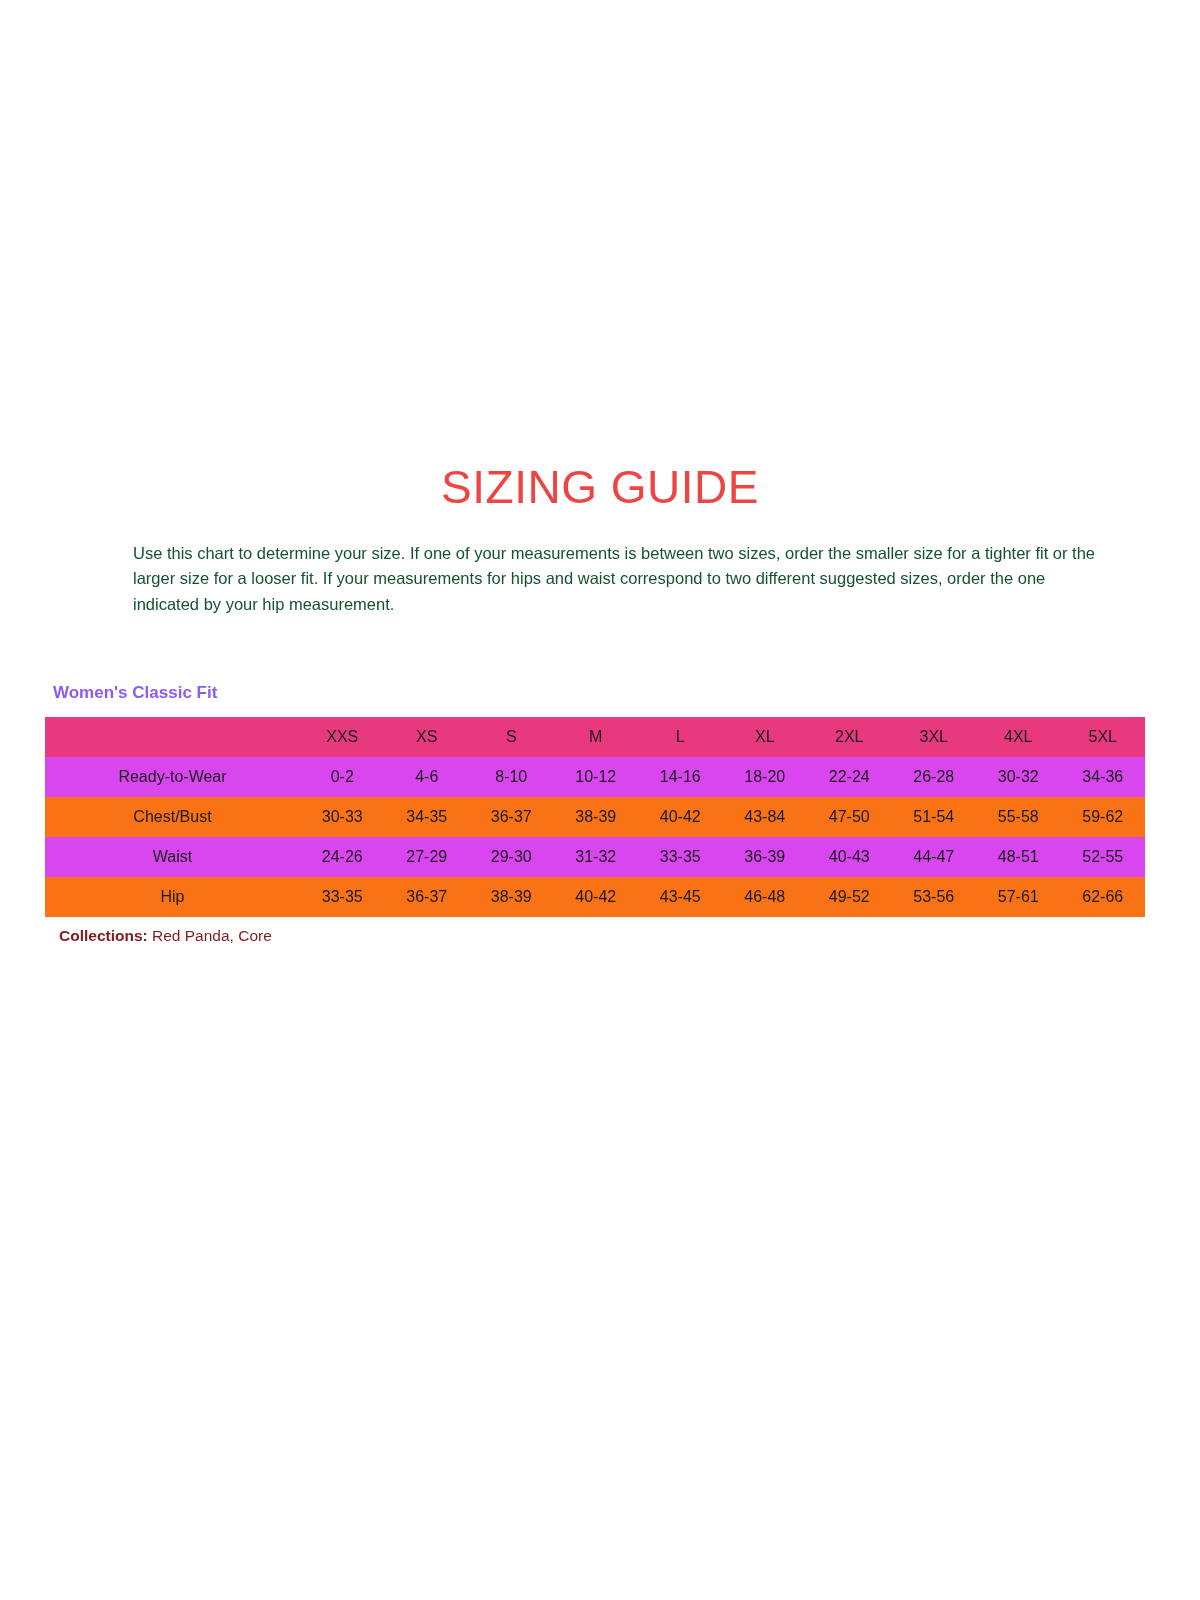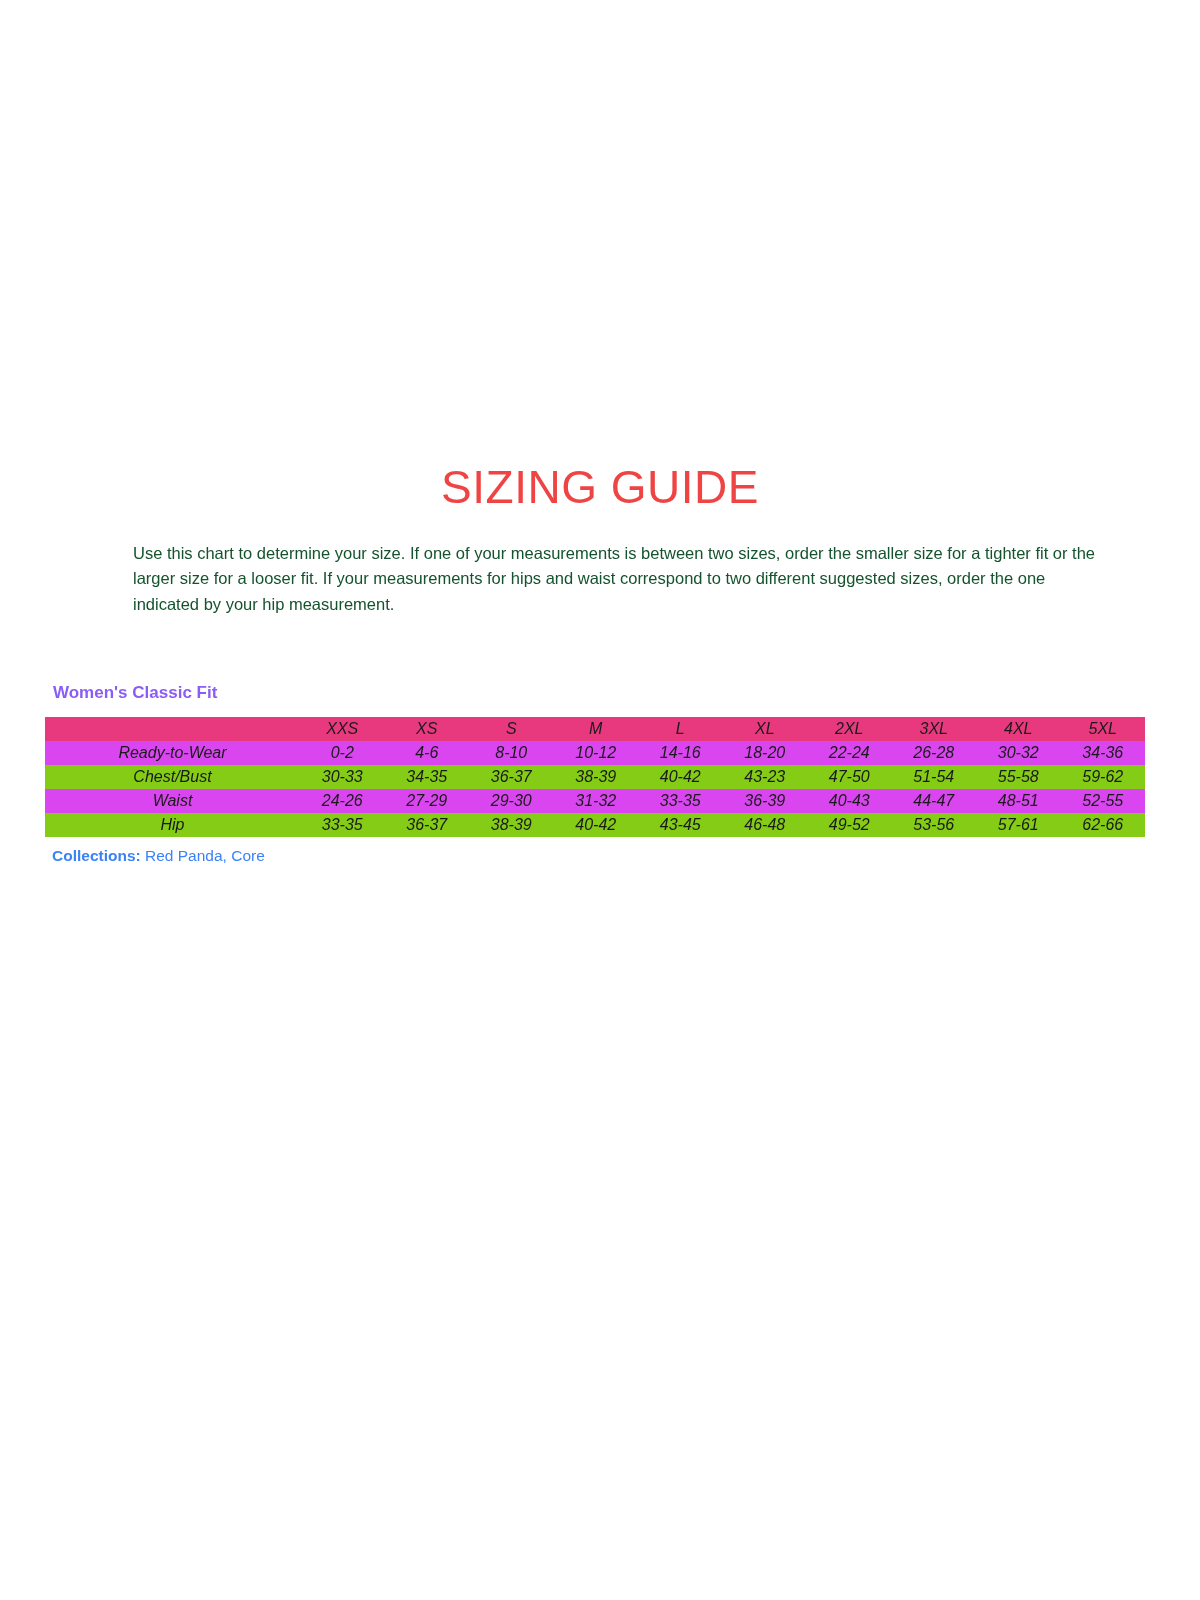--- a/index.html
+++ b/index.html
@@ -63,61 +63,60 @@
     border-collapse: collapse;
     width: 1100px;
     table-layout: fixed;
   }
 
   table.size-table th,
   table.size-table td {
     font-size: 16px;
     text-align: center;
     padding: 0;
-    height: 24px;
+    height: 40px;
     vertical-align: middle;
     font-weight: normal;
     color: #1a1a1a;
-    font-style: italic;
   }
 
   thead tr {
     background: #e8397f;
   }
   thead th {
     color: #ffffff;
     font-weight: normal;
     font-size: 16px;
     height: 33px;
   }
   thead th.corner {
     background: #e8397f;
   }
 
   tbody tr.shade {
-    background: #84cc16;
+    background: #f97316;
   }
   tbody tr.plain {
     background: #d946ef;
   }
 
   td.rowlabel, th.rowlabel {
     font-weight: bold;
     text-align: center;
     font-size: 16.5px;
     color: #111111;
   }
 
   col.labelcol { width: 255px; }
   col.datacol  { width: 84.5px; }
 
   .collections {
-    margin: 10px 0 0 7px;
+    margin: 10px 0 0 14px;
     font-size: 15.5px;
-    color: #3b82f6;
+    color: #7f1d1d;
   }
   .collections b {
     font-weight: bold;
   }
 </style>
 </head>
 <body>
 
 <div class="page">
   <div class="content">
@@ -171,21 +170,21 @@
           <td>30-32</td>
           <td>34-36</td>
         </tr>
         <tr class="shade">
           <td class="rowlabel">Chest/Bust</td>
           <td>30-33</td>
           <td>34-35</td>
           <td>36-37</td>
           <td>38-39</td>
           <td>40-42</td>
-          <td>43-23</td>
+          <td>43-84</td>
           <td>47-50</td>
           <td>51-54</td>
           <td>55-58</td>
           <td>59-62</td>
         </tr>
         <tr class="plain">
           <td class="rowlabel">Waist</td>
           <td>24-26</td>
           <td>27-29</td>
           <td>29-30</td>

